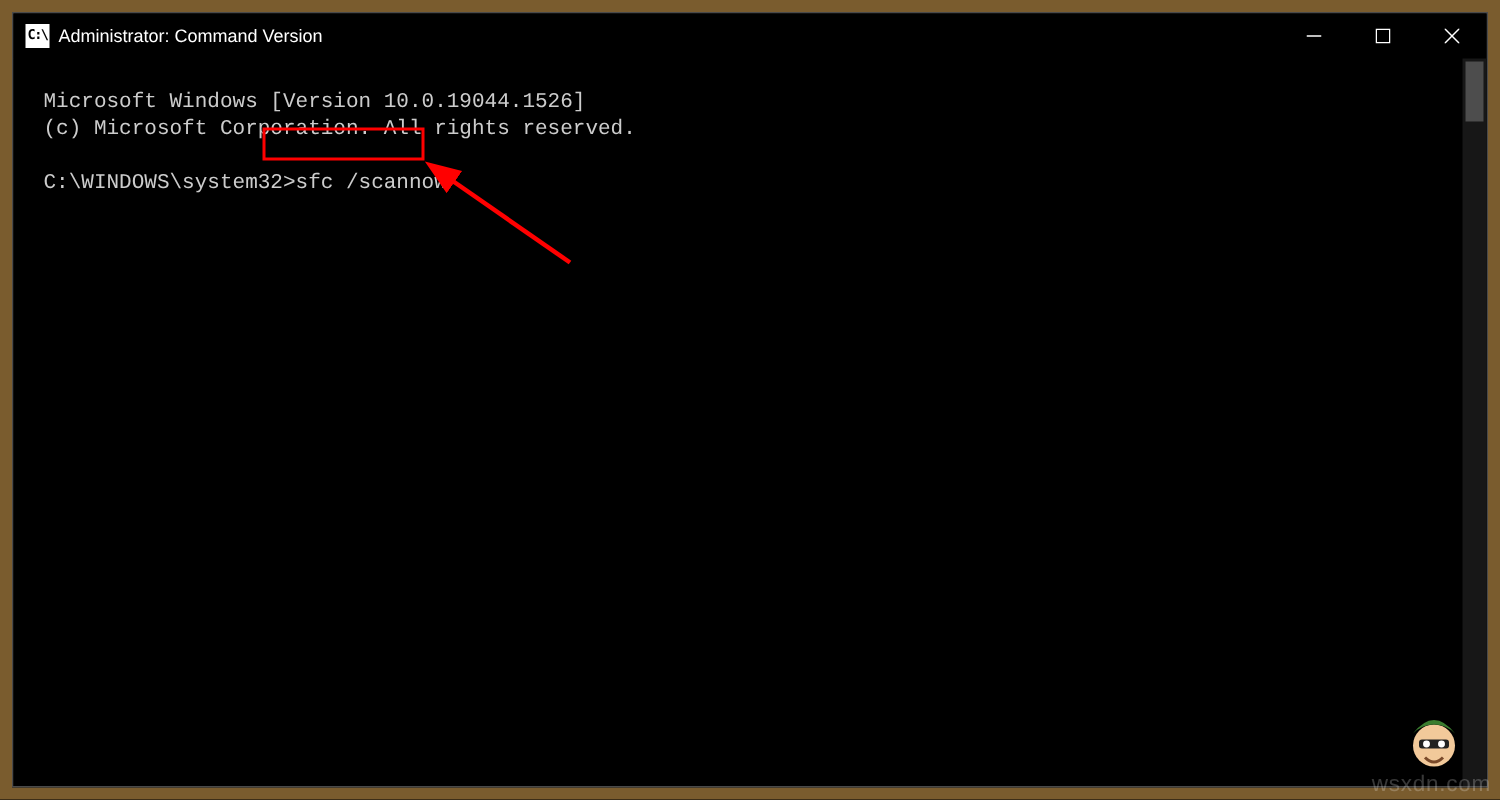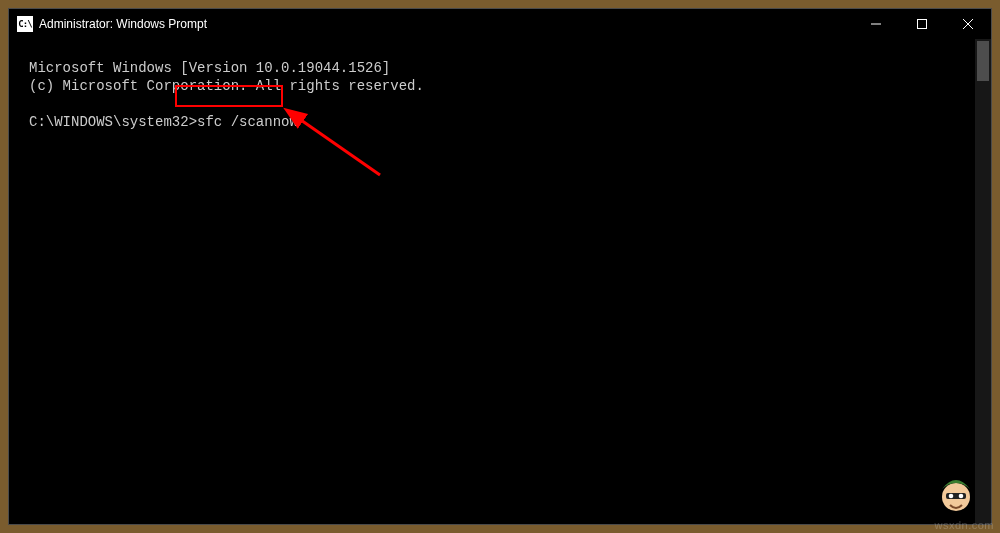--- a/index.html
+++ b/index.html
@@ -99,36 +99,36 @@
     right: 24px;
     bottom: 20px;
     width: 40px;
     height: 44px;
     pointer-events: none;
   }
   .watermark {
     position: absolute;
     right: 6px;
     bottom: 2px;
-    font-size: 11px;
+    font-size: 15px;
     color: rgba(255,255,255,0.22);
     font-family: Arial, sans-serif;
     letter-spacing: 0.5px;
   }
 </style>
 </head>
 <body>
 
 <div class="window">
 
   <div class="titlebar">
     <div class="titlebar-icon">
       <span class="titlebar-icon-inner">C:\</span>
     </div>
-    <div class="titlebar-title">Administrator: Windows Prompt</div>
+    <div class="titlebar-title">Administrator: Command Version</div>
     <div class="titlebar-spacer"></div>
     <div class="titlebar-btn">
       <svg viewBox="0 0 10 10">
           <line x1="0" y1="5" x2="10" y2="5" stroke="#fff" stroke-width="1"></line>
         </svg>
     </div>
     <div class="titlebar-btn">
       <svg viewBox="0 0 10 10">
           <rect x="0.5" y="0.5" width="9" height="9" fill="none" stroke="#fff" stroke-width="1"></rect>
         </svg>

